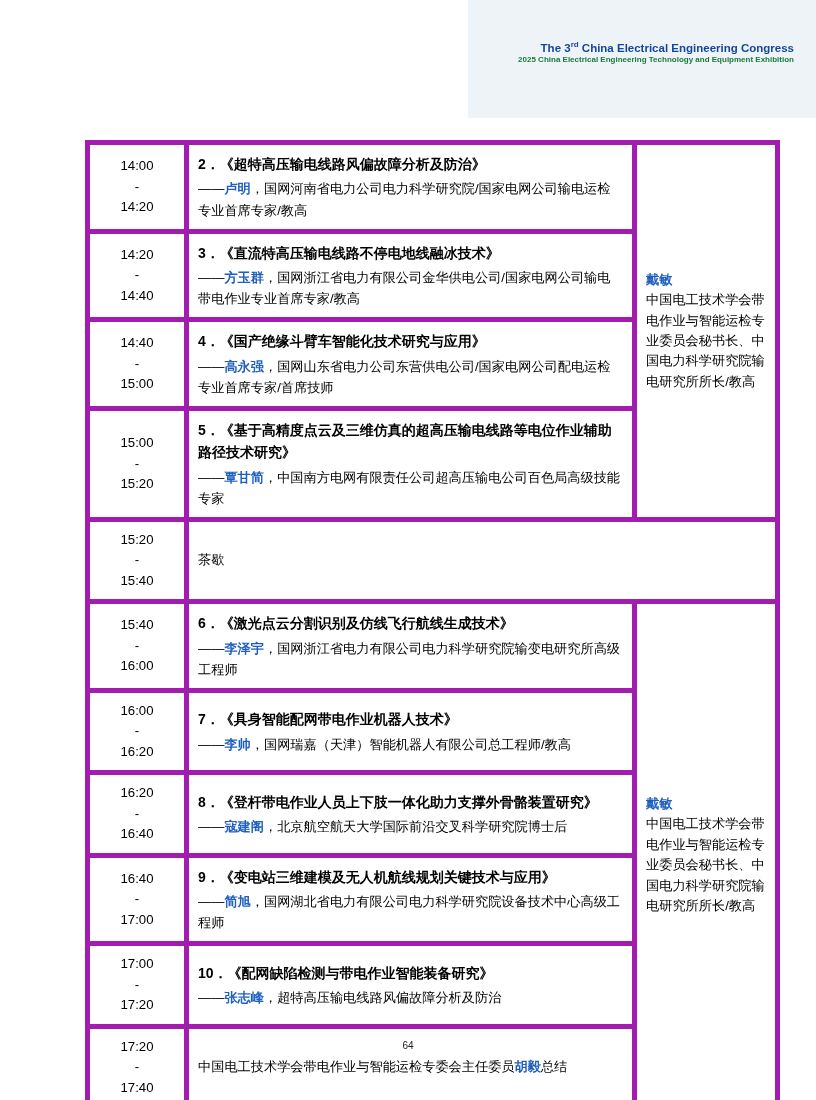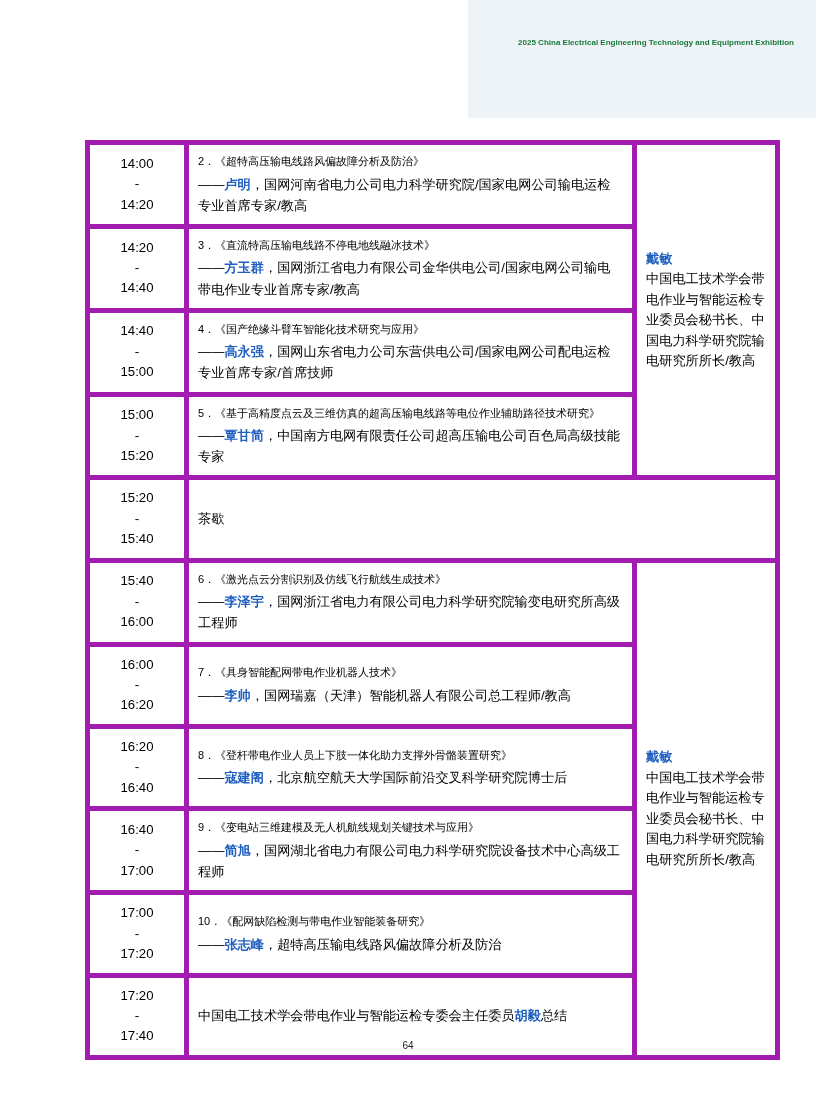--- a/index.html
+++ b/index.html
@@ -92,22 +92,22 @@
     width: 425px;
   }
   td.chair {
     width: 120px;
     vertical-align: top;
     font-size: 13.2px;
     line-height: 1.62;
     padding: 12px 9px;
   }
   .title-line {
-    font-weight: normal;
-    font-size: 11px;
+    font-weight: bold;
+    font-size: 14px;
     line-height: 1.6;
   }
   .speaker-line {
     margin-top: 3px;
     font-size: 13.2px;
     line-height: 1.6;
   }
   .name-hl {
     color: #1f5fbf;
     font-weight: bold;
@@ -129,20 +129,23 @@
     text-align: center;
     font-size: 10px;
     color: #222;
   }
 </style>
 </head>
 <body>
 
 <div class="header-band">
   <div class="header-inner">
+    <div class="hdr-line2">
+      <span>The 3</span><sup>rd</sup><span> China Electrical Engineering Congress</span>
+    </div>
     <div class="hdr-line4">2025 China Electrical Engineering Technology and Equipment Exhibition</div>
   </div>
 </div>
 
 <div class="agenda-wrap">
   <table class="agenda">
     <tbody>
 
       <tr>
         <td class="time">14:00<br>-<br>14:20</td>

